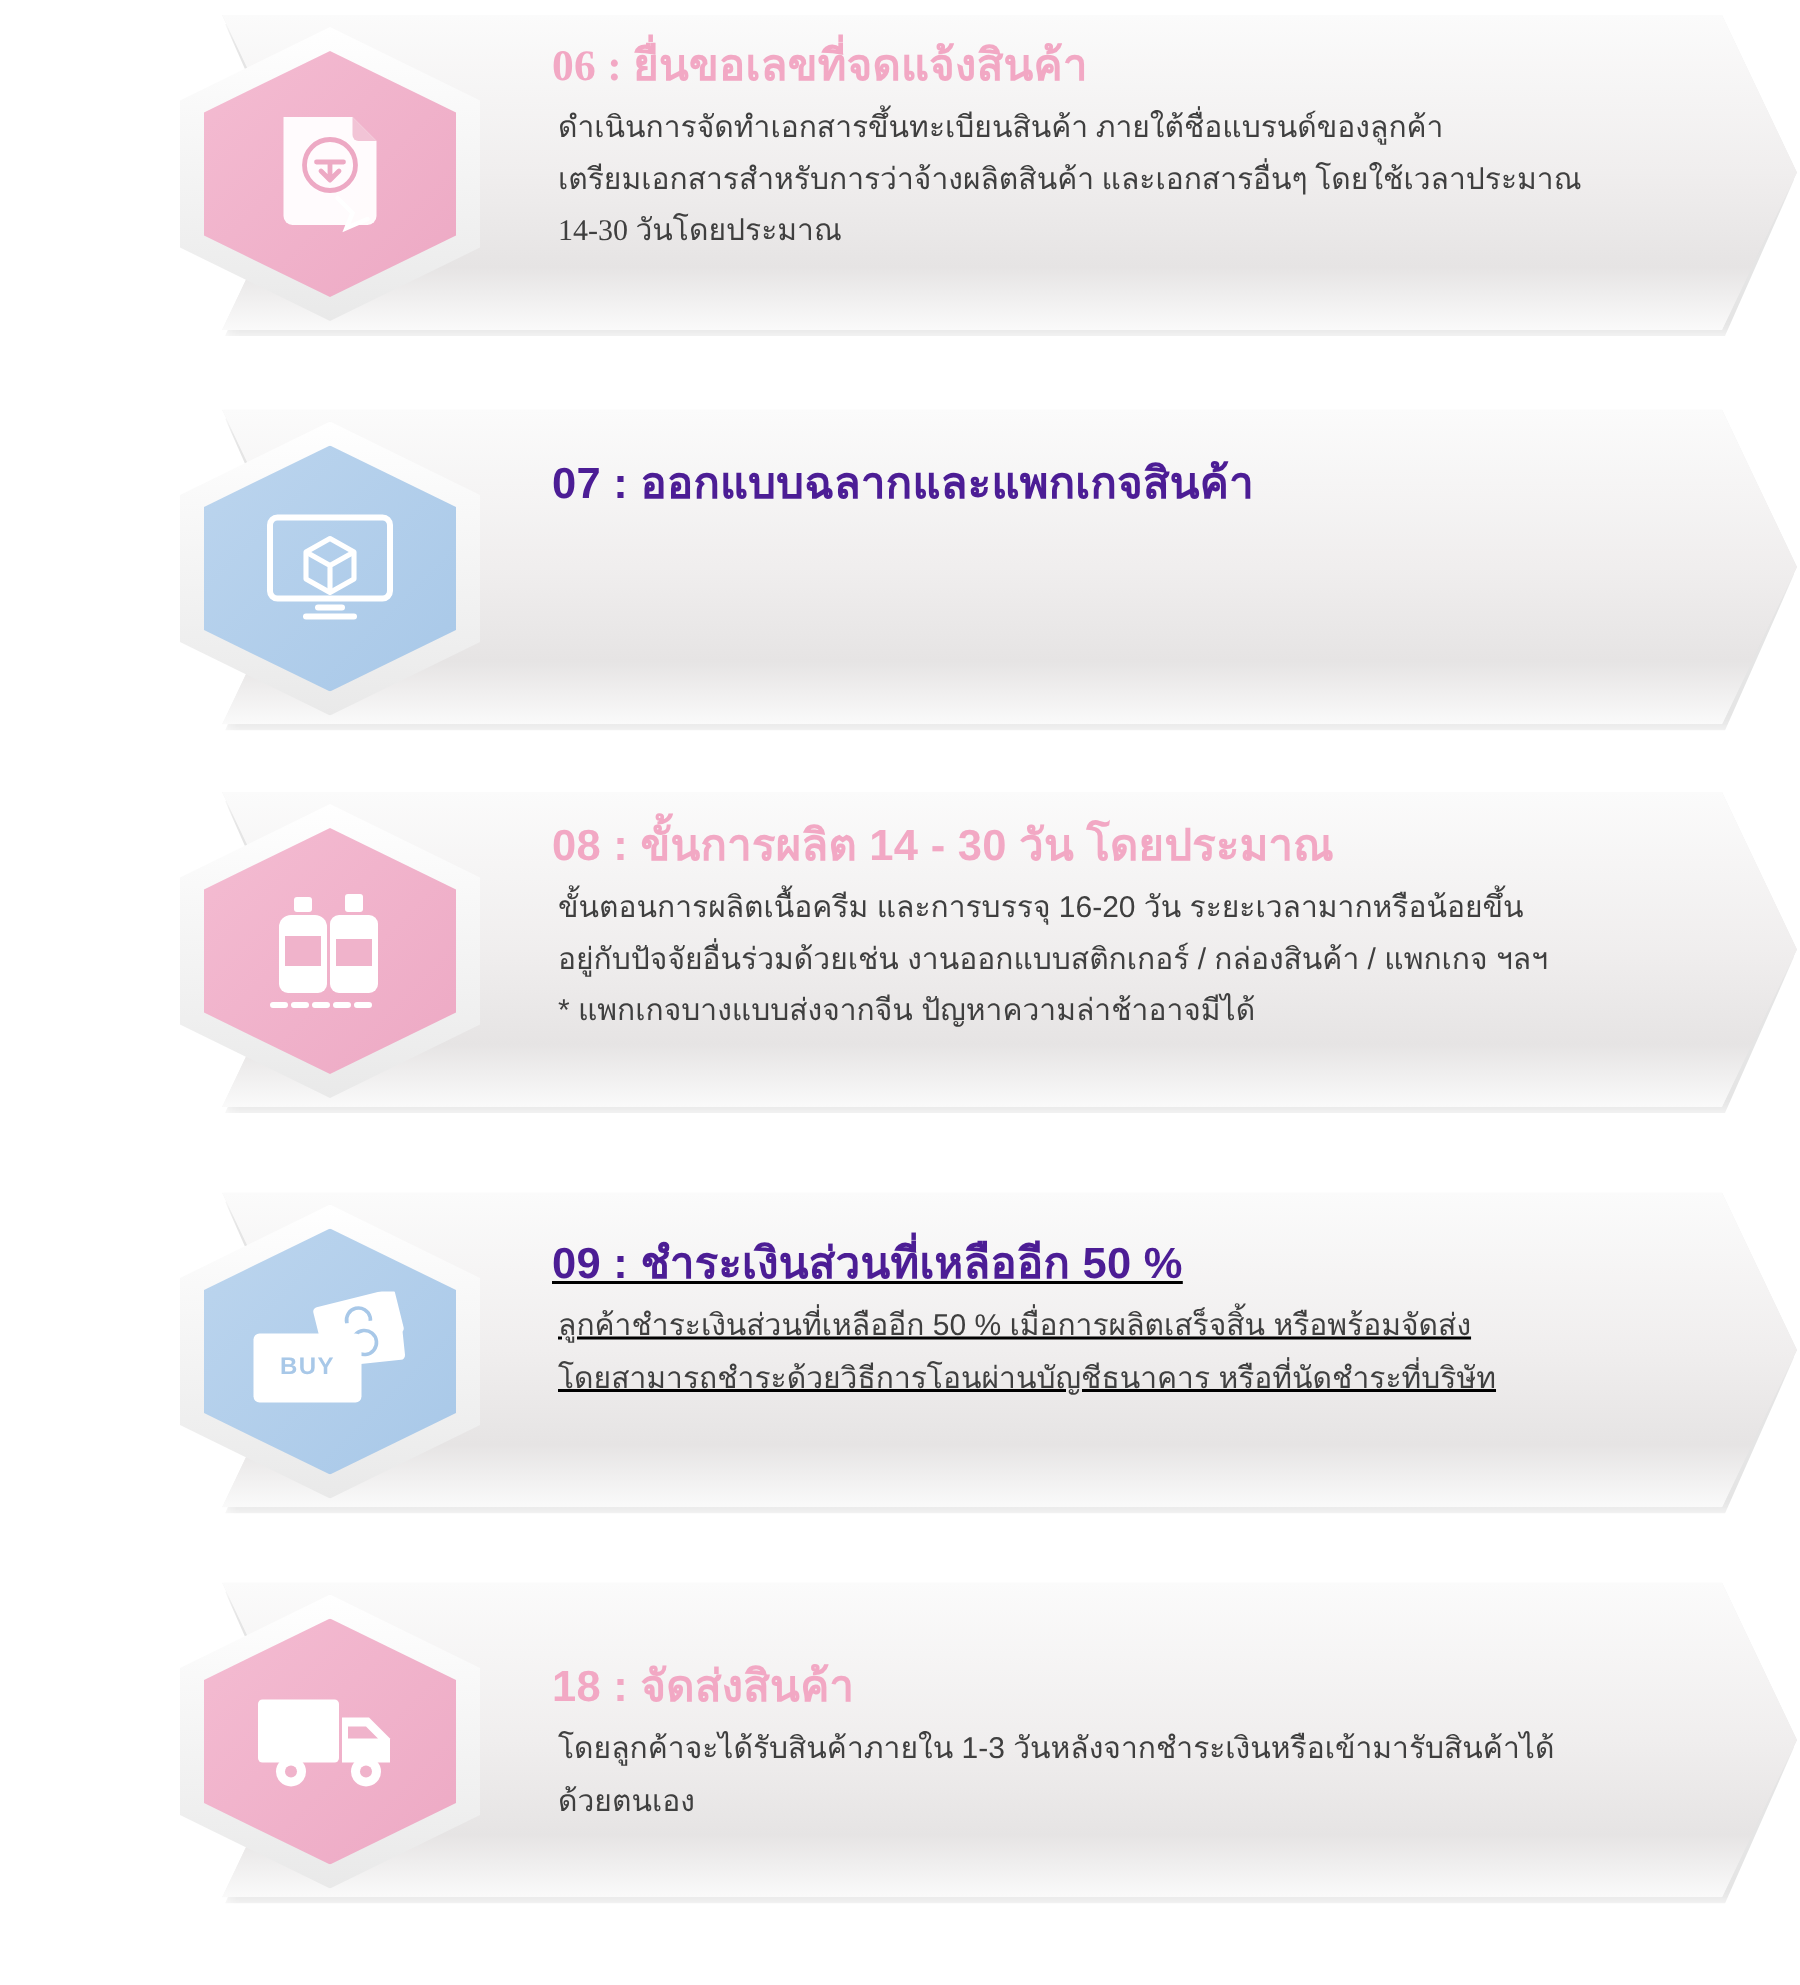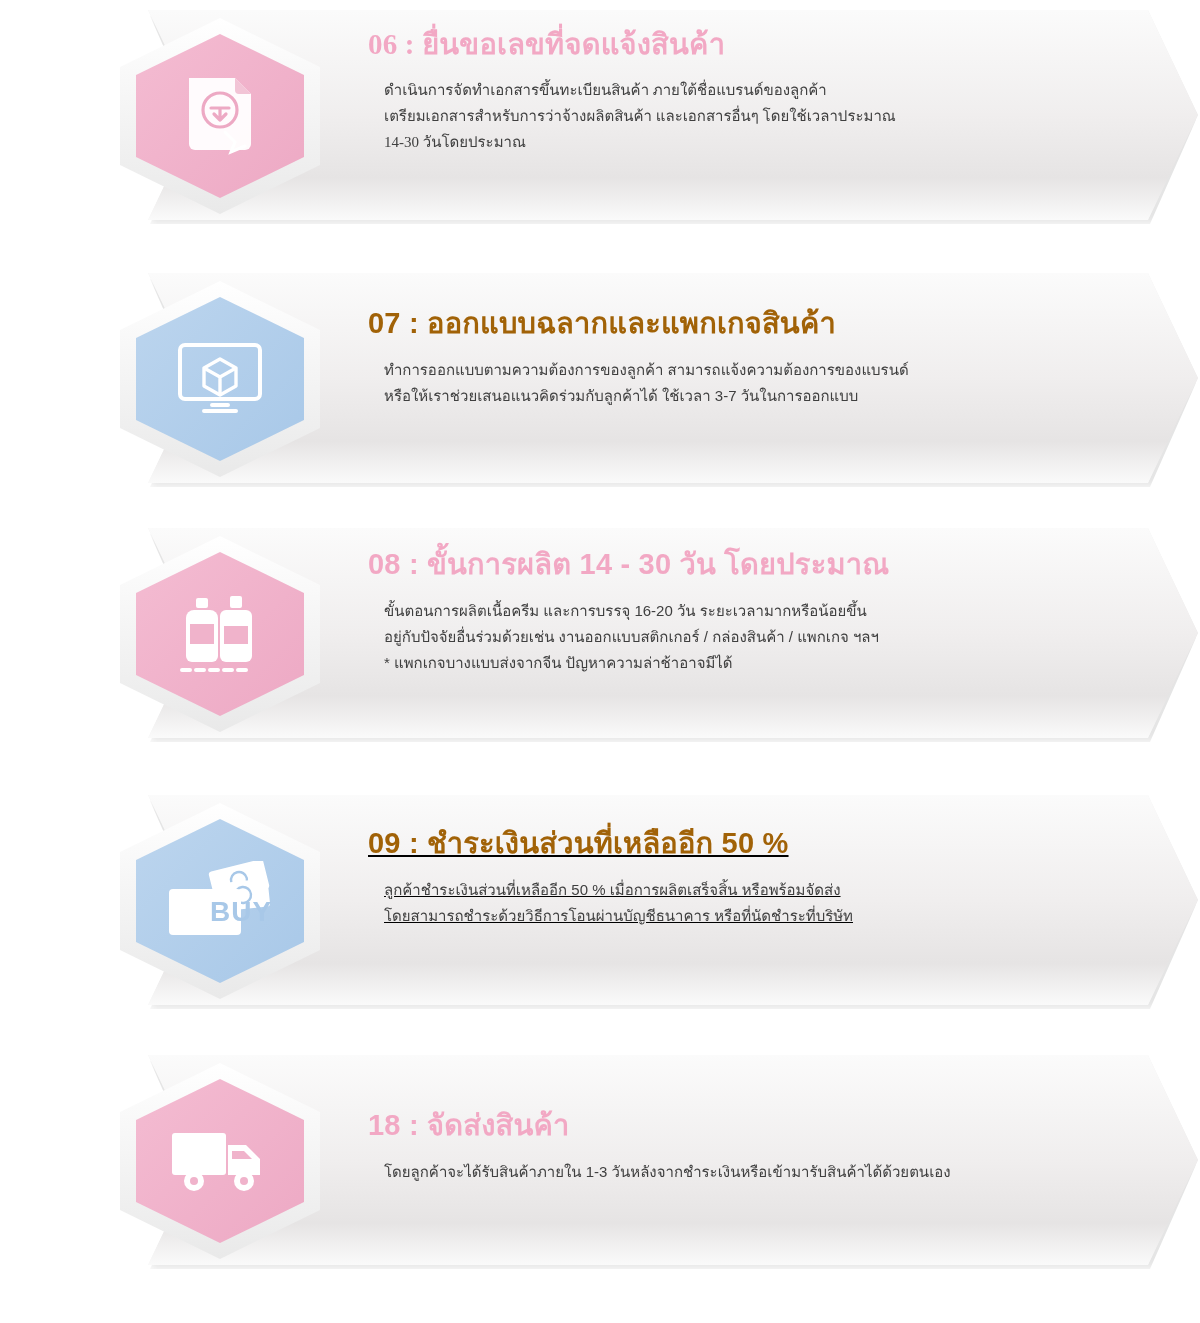--- a/index.html
+++ b/index.html
@@ -93,26 +93,26 @@
     width: 700px;
   }
   .step-title {
     font-size: 29px;
     font-weight: bold;
     letter-spacing: .2px;
     margin: 0 0 6px 0;
     line-height: 1.25;
   }
   .step-title.pink { color: #f2a8c4; }
-  .step-title.blue { color: #a16207; }
+  .step-title.blue { color: #4c1d95; }
   .step-desc {
-    font-size: 15px;
+    font-size: 20px;
     color: #3f3f3f;
     line-height: 1.72;
-    margin: 16px;
+    margin: 4px;
     white-space: pre-line;
   }
 
   
   #step-06 { top: 0px; }
   #step-07 { top: 263px; }
   #step-08 { top: 518px; }
   #step-09 { top: 785px; }
   #step-10 { top: 1045px; }
 
@@ -167,22 +167,20 @@
             <rect x="6" y="6" width="80" height="54" rx="5" fill="none" stroke="#fff" stroke-width="4"></rect>
             <path d="M38 66 h16 M30 72 h32" stroke="#fff" stroke-width="4" stroke-linecap="round"></path>
             <path d="M46 20 l16 9 v18 l-16 9 l-16 -9 v-18 Z" fill="none" stroke="#fff" stroke-width="3.4" stroke-linejoin="round"></path>
             <path d="M30 29 l16 9 l16 -9 M46 38 v18" stroke="#fff" stroke-width="3.4" stroke-linejoin="round"></path>
           </svg>
         </span>
       </div>
     </div>
     <div class="txt">
       <h2 class="step-title blue">07 : ออกแบบฉลากและแพกเกจสินค้า</h2>
-      <p class="step-desc">ทำการออกแบบตามความต้องการของลูกค้า สามารถแจ้งความต้องการของแบรนด์
-หรือให้เราช่วยเสนอแนวคิดร่วมกับลูกค้าได้ ใช้เวลา 3-7 วันในการออกแบบ</p>
     </div>
   </section>
 
   <section class="step" id="step-08">
     <div class="banner-shadow"></div>
     <div class="banner">
       <div class="banner-inner"></div>
     </div>
     <div class="hex-wrap">
       <div class="hex-outer"></div>
@@ -217,21 +215,21 @@
       <div class="hex-outer"></div>
       <div class="hex-inner blue">
         <span style="position:relative;display:block;width:110px;height:80px;">
           <svg width="110" height="80" viewBox="0 0 110 80" fill="none" style="position:absolute;left:0;top:0;">
             <rect x="46" y="4" width="56" height="30" rx="3" fill="#fff" transform="rotate(-14 74 19)"></rect>
             <circle cx="74" cy="19" r="8" fill="none" stroke="#a8c8e8" stroke-width="2.4" transform="rotate(-14 74 19)"></circle>
             <rect x="52" y="20" width="52" height="28" rx="3" fill="#fff" transform="rotate(-6 78 34)"></rect>
             <circle cx="78" cy="34" r="8" fill="none" stroke="#a8c8e8" stroke-width="2.4" transform="rotate(-6 78 34)"></circle>
             <rect x="4" y="28" width="72" height="46" rx="4" fill="#fff"></rect>
           </svg>
-          <span style="position:absolute;left:4px;top:28px;width:72px;height:46px;display:flex;align-items:center;justify-content:center;color:#a8c8e8;font-size:28px;font-weight:bold;font-family:'Liberation Sans',sans-serif;letter-spacing:1px;padding-left:36px;">BUY</span>
+          <span style="position:absolute;left:4px;top:28px;width:72px;height:46px;display:flex;align-items:center;justify-content:center;color:#a8c8e8;font-size:16px;font-weight:bold;font-family:'Liberation Sans',sans-serif;letter-spacing:1px;">BUY</span>
         </span>
       </div>
     </div>
     <div class="txt">
       <h2 class="step-title blue">09 : ชำระเงินส่วนที่เหลืออีก 50 %</h2>
       <p class="step-desc">ลูกค้าชำระเงินส่วนที่เหลืออีก 50 % เมื่อการผลิตเสร็จสิ้น หรือพร้อมจัดส่ง
 โดยสามารถชำระด้วยวิธีการโอนผ่านบัญชีธนาคาร หรือที่นัดชำระที่บริษัท</p>
     </div>
   </section>
 

